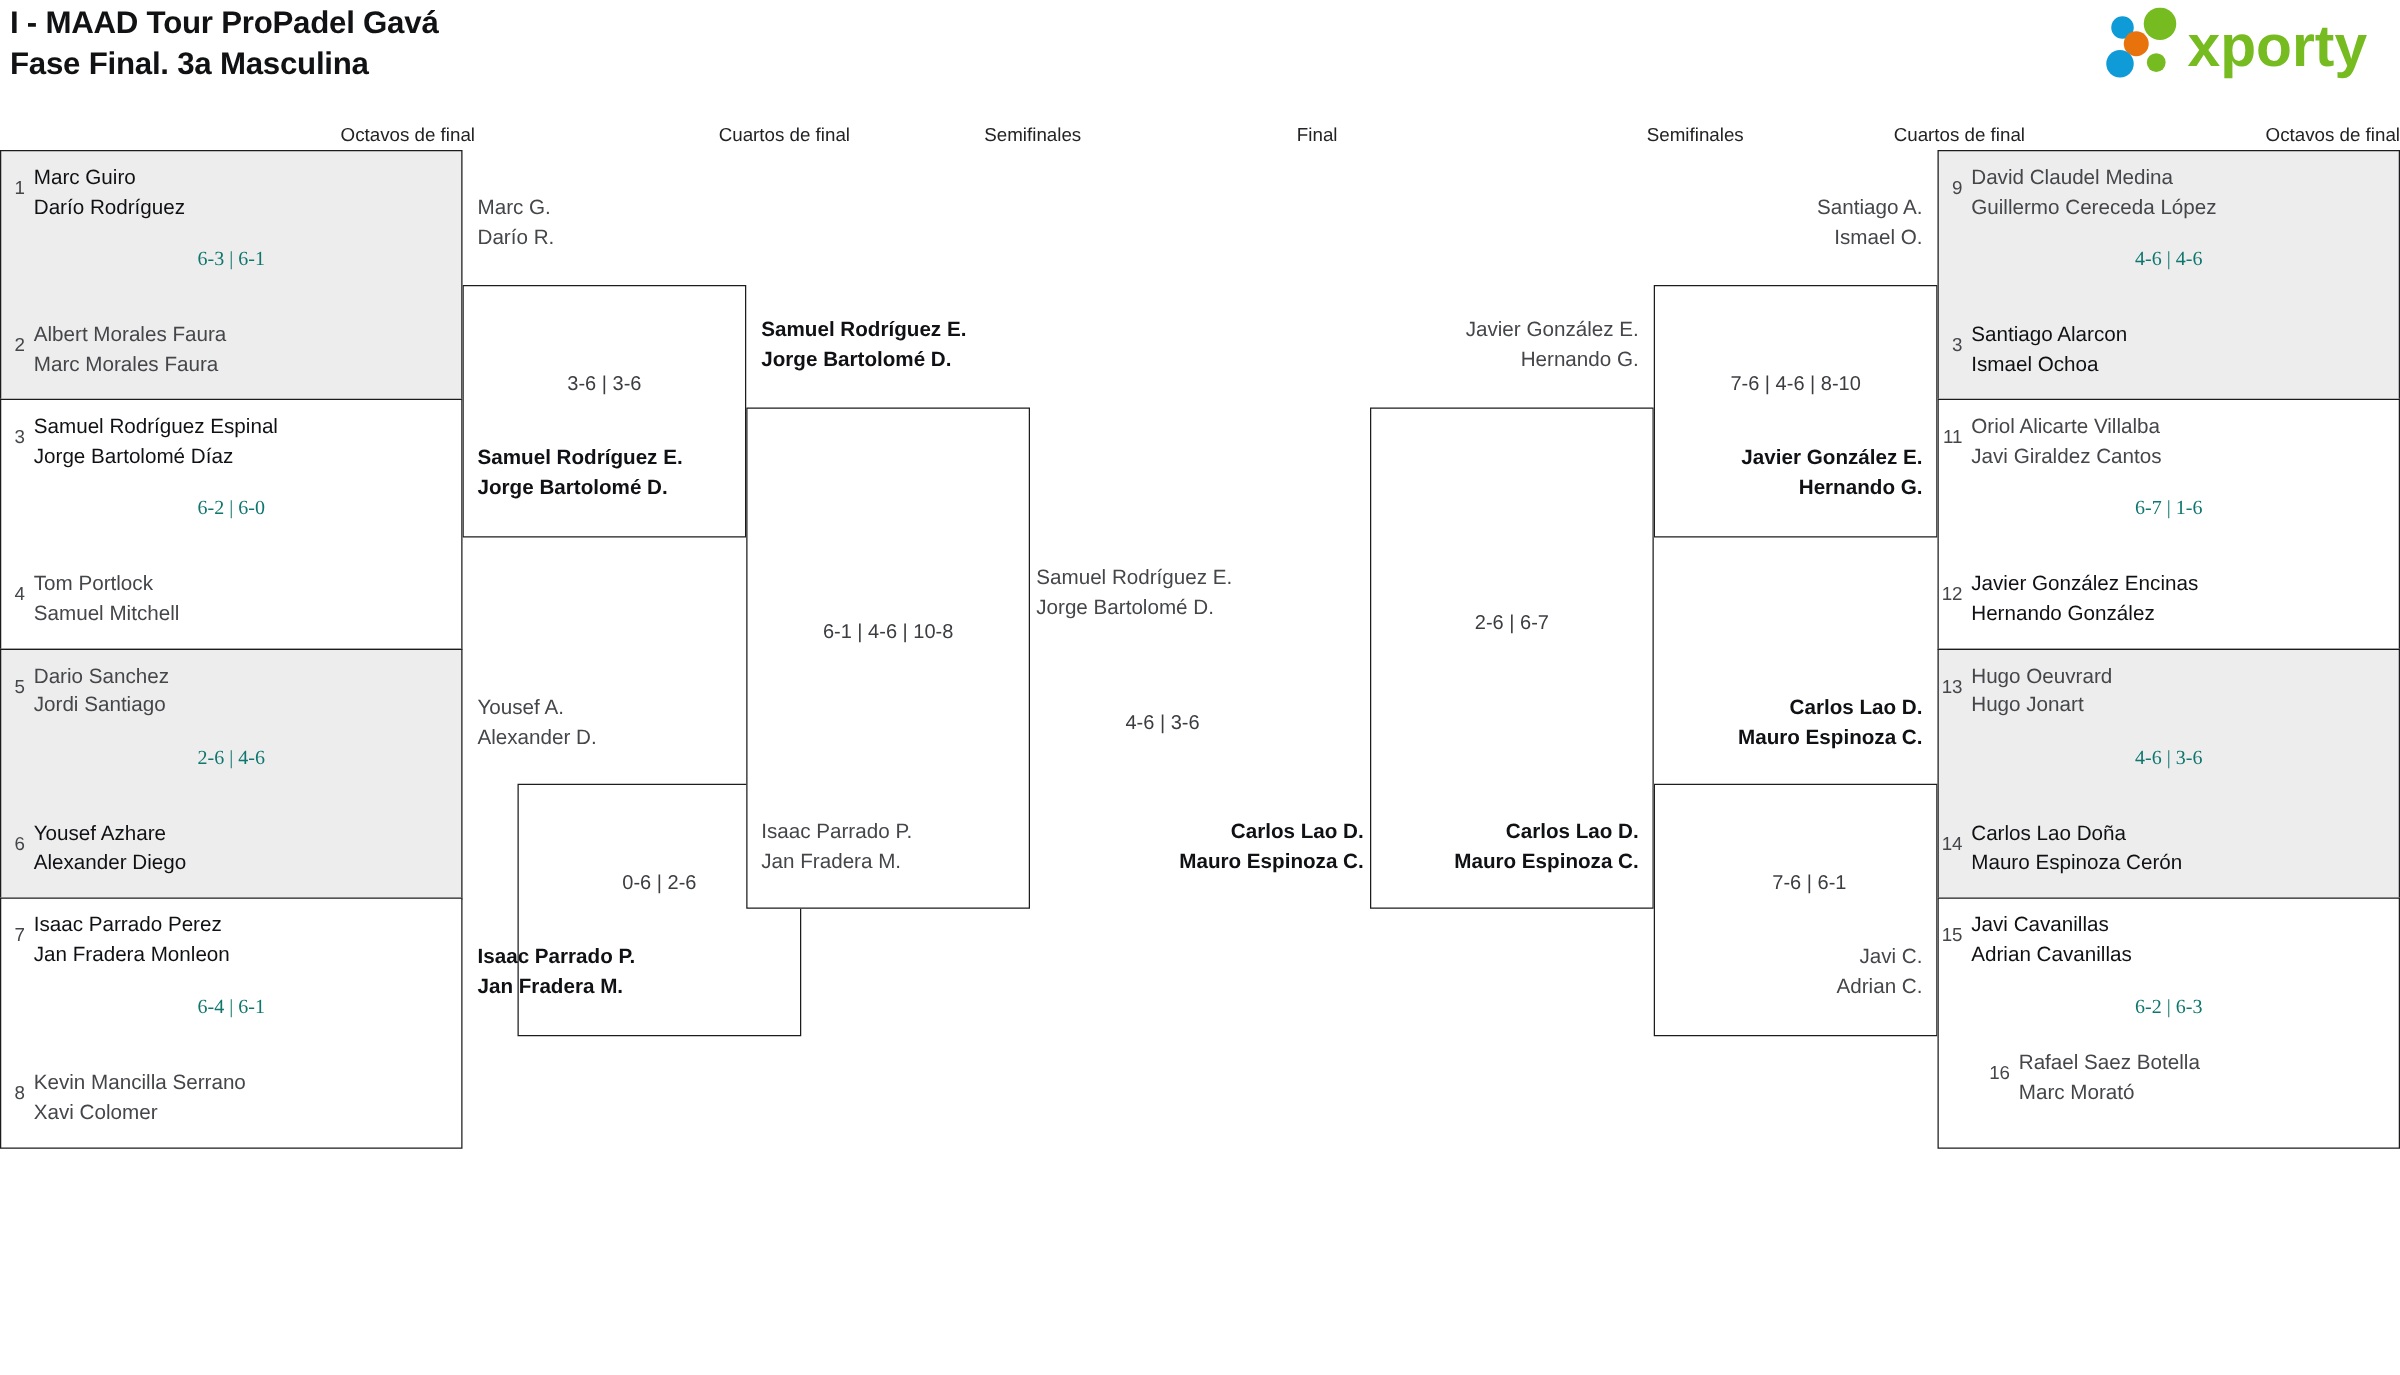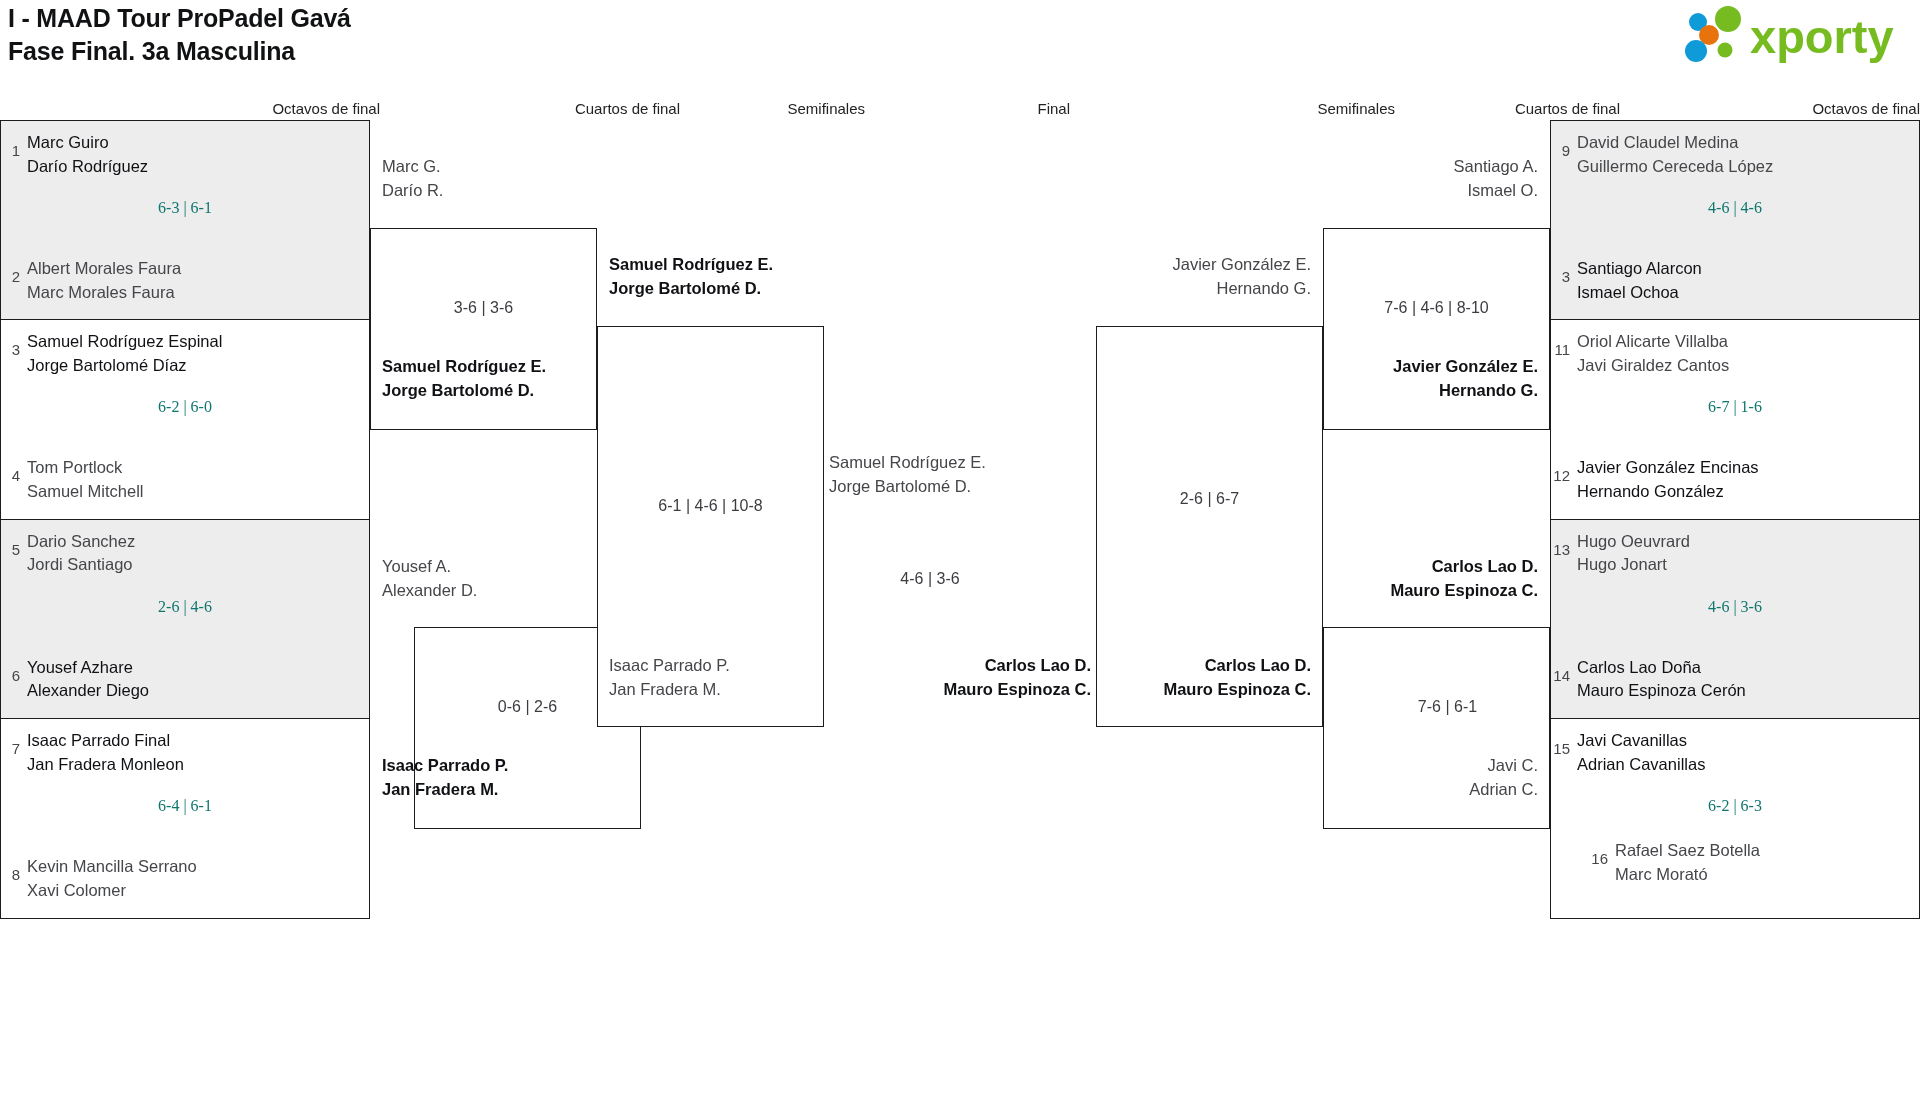--- a/index.html
+++ b/index.html
@@ -128,21 +128,21 @@
         <div class="names win">Yousef Azhare</div>
         <div class="names win">Alexander Diego</div>
       </div>
     </div>
   </div>
 
   <div class="box r16 plain" style="left:0px;top:718.2px;width:370px;height:201px;">
     <div class="slot" style="top:10px;">
       <div class="seed">7</div>
       <div>
-        <div class="names win">Isaac Parrado Final</div>
+        <div class="names win">Isaac Parrado Perez</div>
         <div class="names win">Jan Fradera Monleon</div>
       </div>
     </div>
     <div class="score" style="top:78px;">6-4 | 6-1</div>
     <div class="slot" style="top:136px;">
       <div class="seed">8</div>
       <div>
         <div class="names">Kevin Mancilla Serrano</div>
         <div class="names">Xavi Colomer</div>
       </div>

